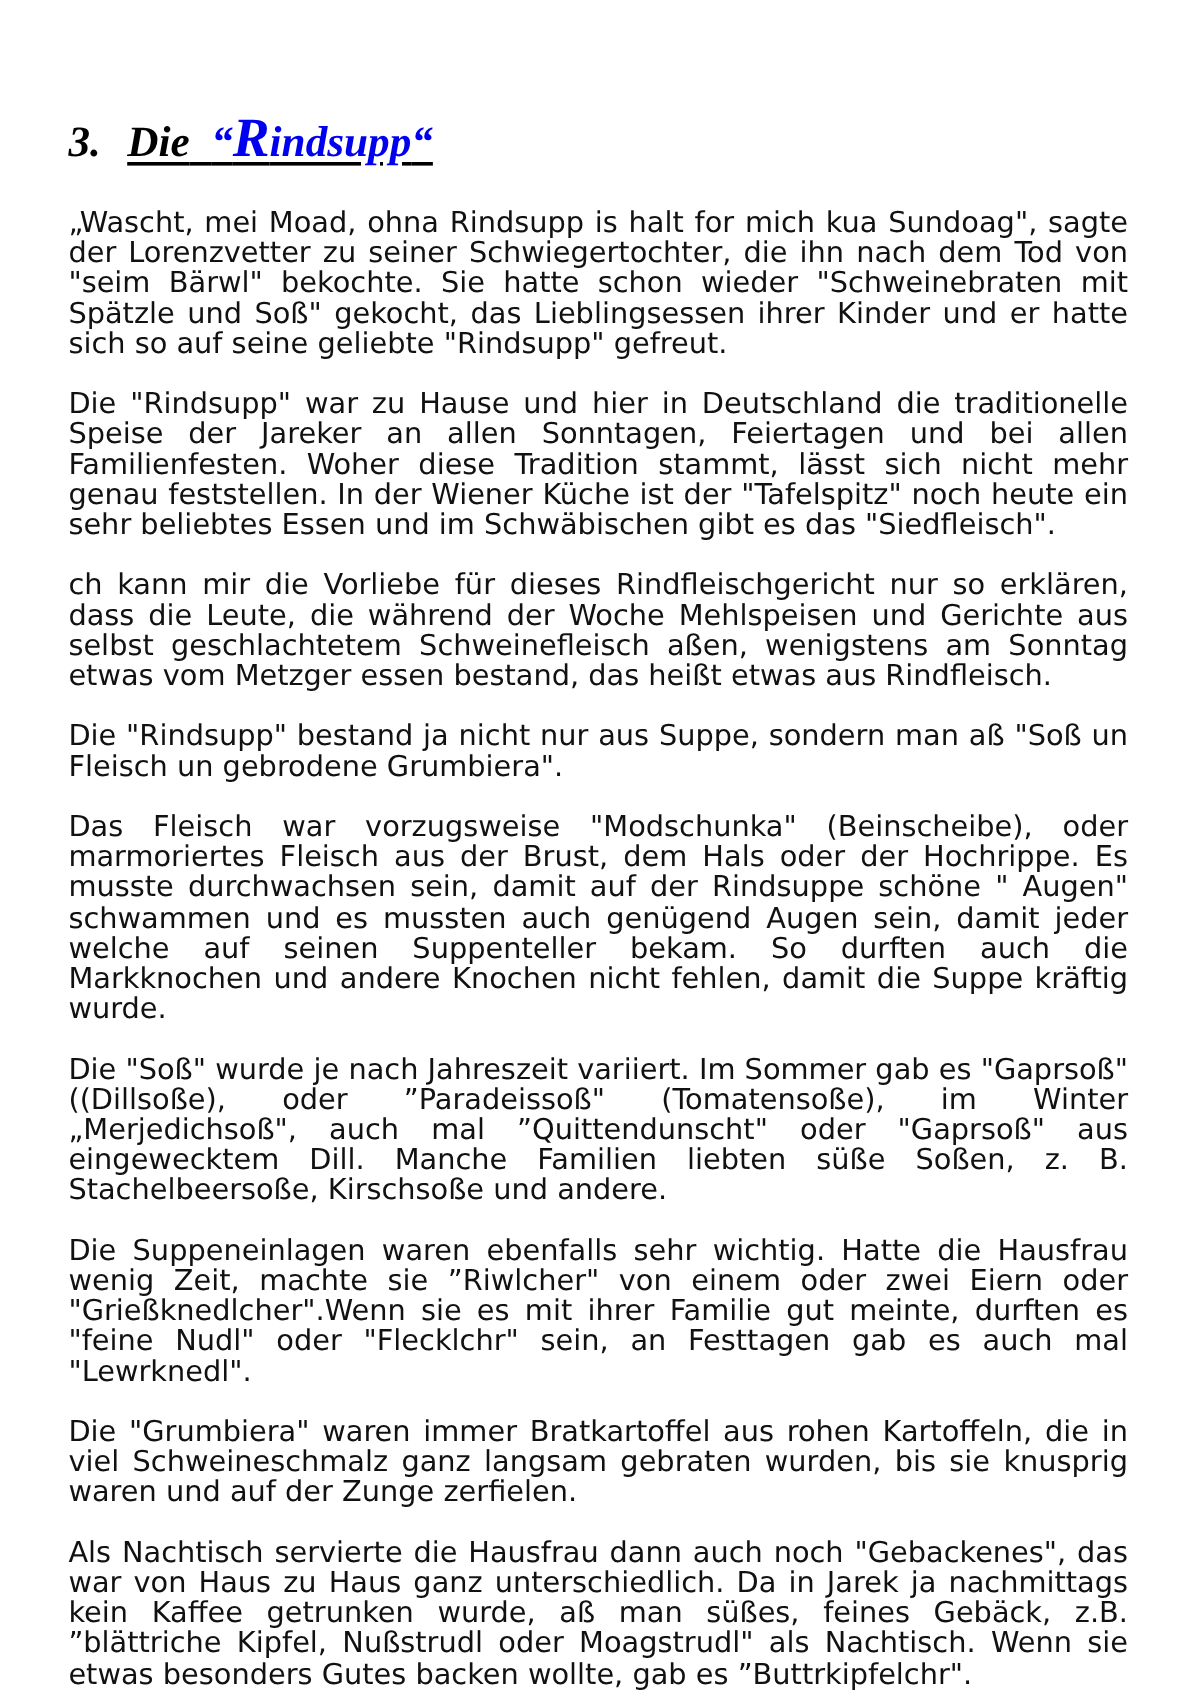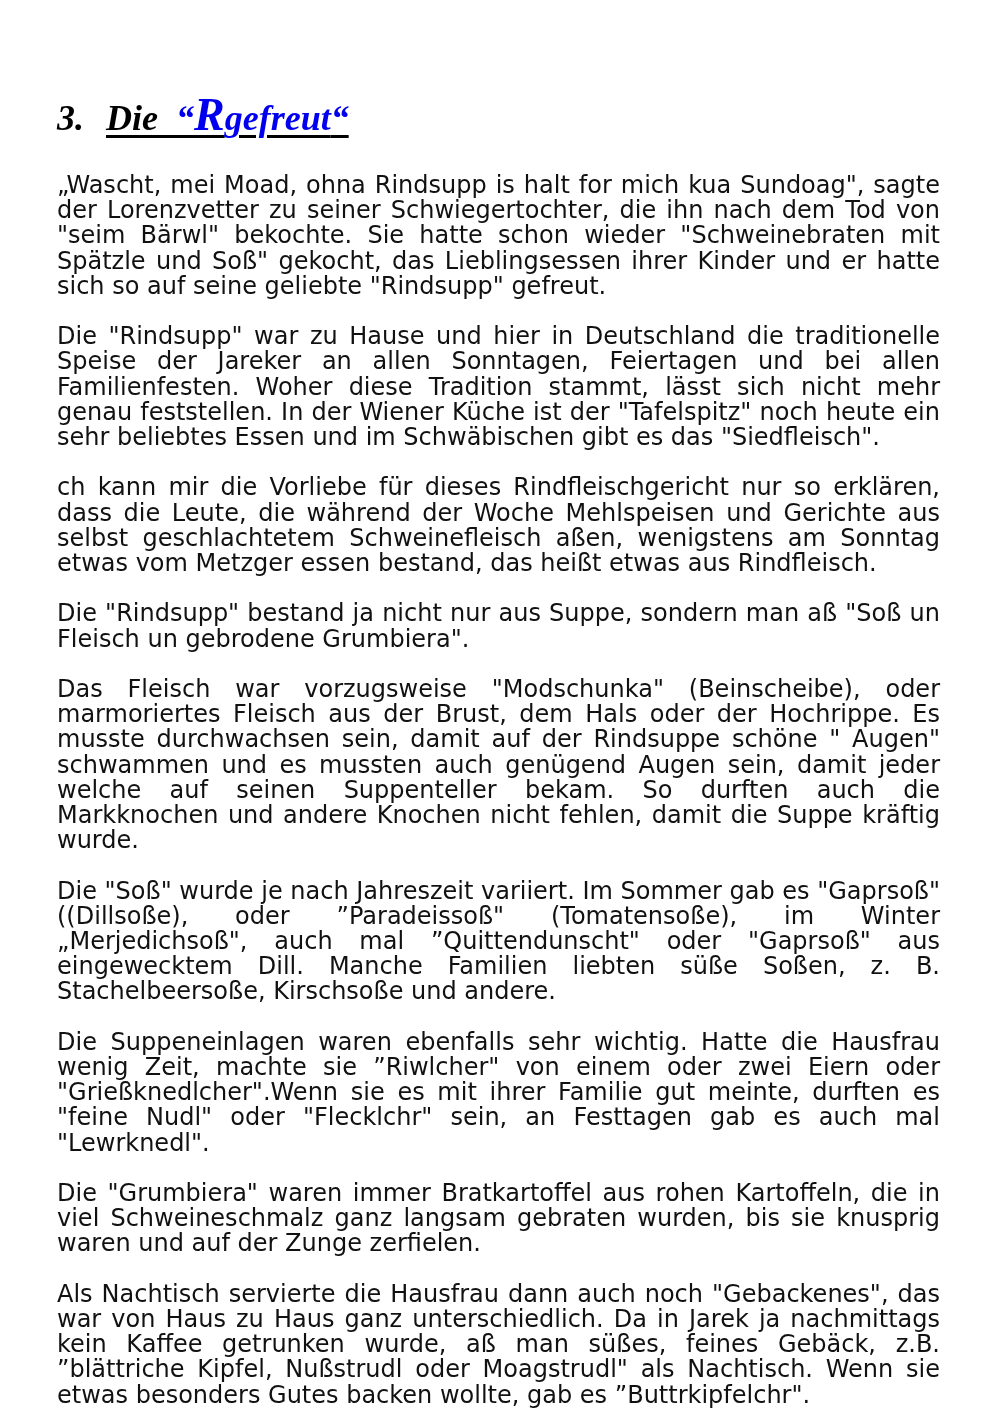--- a/index.html
+++ b/index.html
@@ -19,21 +19,21 @@
       font-family: "DejaVu Sans", sans-serif; font-size: 24px; line-height: 25.2px;
       color: #111; text-align: justify;
     }
     .body p { margin: 0 0 25.2px 0; }
   </style>
 </head>
 <body>
 
 <div class="page">
   <h1 class="title">
-    <span class="num">3.</span><span class="u"><span>Die</span>&nbsp;&nbsp;<span class="blue"><span>“</span><span class="big">R</span><span>gefreut</span><span>“</span></span></span>
+    <span class="num">3.</span><span class="u"><span>Die</span>&nbsp;&nbsp;<span class="blue"><span>“</span><span class="big">R</span><span>indsupp</span><span>“</span></span></span>
   </h1>
 
   <div class="body">
     <p>„Wascht, mei Moad, ohna Rindsupp is halt for mich kua Sundoag", sagte der Lorenzvetter zu seiner Schwiegertochter, die ihn nach dem Tod von "seim Bärwl" bekochte. Sie hatte schon wieder "Schweinebraten mit Spätzle und Soß" gekocht, das Lieblingsessen ihrer Kinder und er hatte sich so auf seine geliebte "Rindsupp" gefreut.</p>
     <p>Die "Rindsupp" war zu Hause und hier in Deutschland die traditionelle Speise der Jareker an allen Sonntagen, Feiertagen und bei allen Familienfesten. Woher diese Tradition stammt, lässt sich nicht mehr genau feststellen. In der Wiener Küche ist der "Tafelspitz" noch heute ein sehr beliebtes Essen und im Schwäbischen gibt es das "Siedfleisch".</p>
     <p>ch kann mir die Vorliebe für dieses Rindfleischgericht nur so erklären, dass die Leute, die während der Woche Mehlspeisen und Gerichte aus selbst geschlachtetem Schweinefleisch aßen, wenigstens am Sonntag etwas vom Metzger essen bestand, das heißt etwas aus Rindfleisch.</p>
     <p>Die "Rindsupp" bestand ja nicht nur aus Suppe, sondern man aß "Soß un Fleisch un gebrodene Grumbiera".</p>
     <p>Das Fleisch war vorzugsweise "Modschunka" (Beinscheibe), oder marmoriertes Fleisch aus der Brust, dem Hals oder der Hochrippe. Es musste durchwachsen sein, damit auf der Rindsuppe schöne " Augen" schwammen und es mussten auch genügend Augen sein, damit jeder welche auf seinen Suppenteller bekam. So durften auch die Markknochen und andere Knochen nicht fehlen, damit die Suppe kräftig wurde.</p>
     <p>Die "Soß" wurde je nach Jahreszeit variiert. Im Sommer gab es "Gaprsoß" ((Dillsoße), oder ”Paradeissoß"  (Tomatensoße), im Winter „Merjedichsoß", auch mal ”Quittendunscht" oder "Gaprsoß" aus eingewecktem Dill. Manche Familien liebten süße Soßen, z. B. Stachelbeersoße, Kirschsoße und andere.</p>
     <p>Die Suppeneinlagen waren ebenfalls sehr wichtig. Hatte die Hausfrau wenig Zeit, machte sie ”Riwlcher" von einem oder zwei Eiern oder "Grießknedlcher".Wenn sie es mit ihrer Familie gut meinte, durften es "feine Nudl" oder "Flecklchr" sein, an Festtagen gab es auch mal "Lewrknedl".</p>

